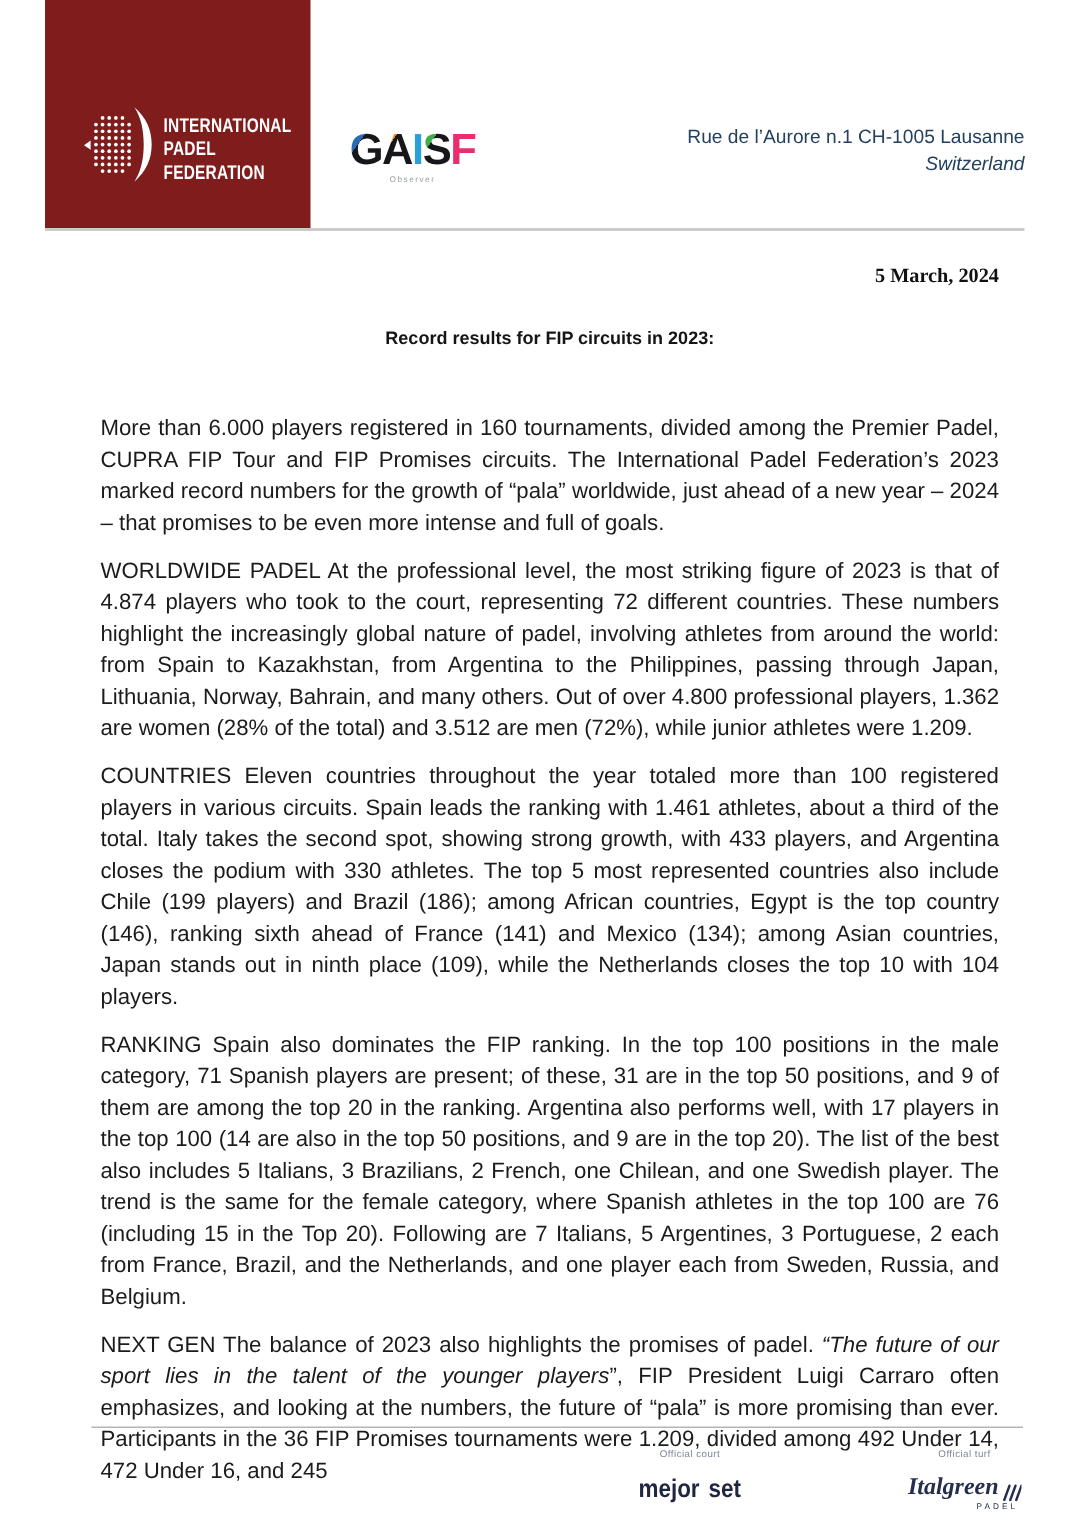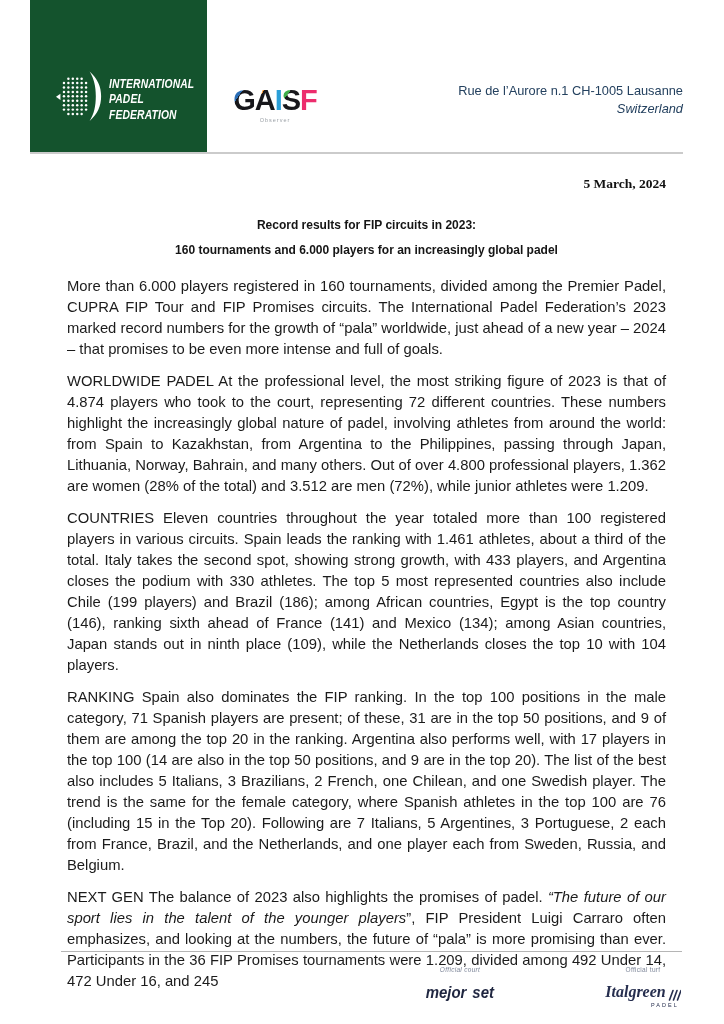--- a/index.html
+++ b/index.html
@@ -1,21 +1,21 @@
 <!DOCTYPE html>
 <html><head>
 <meta charset="utf-8">
 <style>
   html,body{margin:0;padding:0;background:#ffffff;}
   .page{position:relative;width:724px;height:1024px;background:#fff;overflow:hidden;
         font-family:"Liberation Sans",sans-serif;color:#1b1b1b;}
 
   
-  .navy-box{position:absolute;left:30px;top:0;width:177px;height:153px;background:#14532d;
-            display:flex;align-items:flex-start;font-style:italic;}
+  .navy-box{position:absolute;left:30px;top:0;width:177px;height:153px;background:#7f1d1d;
+            display:flex;align-items:flex-start;}
   .ipf-lockup{display:flex;align-items:center;gap:7px;margin:70px 0 0 26px;}
   .ipf-icon{width:46px;height:58px;flex:0 0 auto;}
   .ipf-text{color:#fff;font-weight:bold;font-size:13.2px;line-height:15.3px;
             transform:scaleX(0.78);transform-origin:left center;white-space:nowrap;letter-spacing:.2px;}
   .gaisf{position:absolute;left:229px;top:86px;width:92px;text-align:center;}
   .gaisf-letters{font-weight:900;font-size:29px;line-height:29px;letter-spacing:-1px;
                  font-family:"Liberation Sans",sans-serif;}
   .gaisf-letters span{display:inline-block;}
   .gaisf-sub{font-size:5.5px;color:#9aa0a6;letter-spacing:1px;margin-top:2px;}
   .address{position:absolute;right:41px;top:82px;text-align:right;color:#24415f;line-height:17.5px;}
@@ -34,21 +34,21 @@
   .body{position:absolute;left:67px;width:599px;top:276px;font-size:14.8px;line-height:21px;
         text-align:justify;color:#1b1b1b;}
   .body p{margin:0 0 11px 0;}
   .body .b{font-weight:normal;}
   .body .i{font-style:italic;}
 
   
   .footer-rule{position:absolute;left:61px;right:42px;top:951px;height:1px;background:#b5b5b5;}
   .sponsor-group{position:absolute;top:966px;}
   .sg1{left:61px;width:245px;}
-  .sg2{left:408px;width:104px;font-style:italic;}
+  .sg2{left:408px;width:104px;}
   .sg3{left:591px;width:104px;}
   .sponsor-label{text-align:center;font-size:6.5px;color:#7d8699;letter-spacing:.3px;}
   .logo-row{display:flex;justify-content:space-between;align-items:flex-end;margin-top:10px;}
   .logo-single{display:flex;justify-content:center;align-items:flex-end;margin-top:10px;}
   .cupra{display:flex;flex-direction:column;align-items:center;color:#262e4e;}
   .cupra-word{font-weight:bold;font-size:13px;letter-spacing:3.5px;margin-top:2px;
               transform:scaleX(1.05);transform-origin:center;}
   .bullpadel{display:flex;align-items:center;gap:2px;color:#262e4e;padding-bottom:6px;}
   .bullpadel-word{font-weight:bold;font-style:italic;font-size:16px;letter-spacing:.2px;}
   .mejorset{font-weight:bold;font-size:17px;color:#1f2640;transform:scaleX(.88);
@@ -139,21 +139,20 @@
   <div class="address">
     <div class="street">Rue de l’Aurore n.1  CH-1005 Lausanne</div>
     <div class="country">Switzerland</div>
   </div>
 
   <div class="header-rule"></div>
 
   <div class="date">5 March, 2024</div>
   <div class="title">
     <div>Record results for FIP circuits in 2023:</div>
-    <div>160 tournaments and 6.000 players for an increasingly global padel</div>
   </div>
 
   <div class="body" id="paragraphs">
       <p><span>More than 6.000 players registered in 160 tournaments, divided among the </span><span class="b">Premier Padel</span><span>, </span><span class="b">CUPRA FIP Tour</span><span> and </span><span class="b">FIP Promises</span><span> circuits. The International Padel Federation’s 2023 marked record numbers for the growth of “pala” worldwide, just ahead of a new year – 2024 – that promises to be even more intense and full of goals.</span></p>
       <p><span class="b">WORLDWIDE PADEL </span><span>At the professional level, the most striking figure of 2023 is that of 4.874 players who took to the court, representing 72 different countries. These numbers highlight the increasingly global nature of padel, involving athletes from around the world: from Spain to Kazakhstan, from Argentina to the Philippines, passing through Japan, Lithuania, Norway, Bahrain, and many others. Out of over 4.800 professional players, 1.362 are women (28% of the total) and 3.512 are men (72%), while junior athletes were 1.209.</span></p>
       <p><span class="b">COUNTRIES </span><span>Eleven countries throughout the year totaled more than 100 registered players in various circuits. </span><span class="b">Spain</span><span> leads the ranking with 1.461 athletes, about a third of the total. </span><span class="b">Italy</span><span> takes the second spot, showing strong growth, with 433 players, and </span><span class="b">Argentina</span><span> closes the podium with 330 athletes. The top 5 most represented countries also include </span><span class="b">Chile</span><span> (199 players) and </span><span class="b">Brazil</span><span> (186); among African countries, </span><span class="b">Egypt</span><span> is the top country (146), ranking sixth ahead of France (141) and Mexico (134); among Asian countries, </span><span class="b">Japan</span><span> stands out in ninth place (109), while the Netherlands closes the top 10 with 104 players.</span></p>
       <p><span class="b">RANKING Spain</span><span> also dominates the FIP ranking. In the top 100 positions in the male category, 71 Spanish players are present; of these, 31 are in the top 50 positions, and 9 of them are among the top 20 in the ranking. </span><span class="b">Argentina</span><span> also performs well, with 17 players in the top 100 (14 are also in the top 50 positions, and 9 are in the top 20). The list of the best also includes 5 Italians, 3 Brazilians, 2 French, one Chilean, and one Swedish player. The trend is the same for the female category, where Spanish athletes in the top 100 are 76 (including 15 in the Top 20). Following are 7 Italians, 5 Argentines, 3 Portuguese, 2 each from France, Brazil, and the Netherlands, and one player each from Sweden, Russia, and Belgium.</span></p>
       <p><span class="b">NEXT GEN </span><span>The balance of 2023 also highlights the promises of padel. </span><span class="i">“The future of our sport lies in the talent of the younger players</span><span>”, </span><span class="b">FIP President Luigi Carraro</span><span> often emphasizes, and looking at the numbers, the future of “pala” is more promising than ever. Participants in the 36 FIP Promises tournaments were 1.209, divided among 492 Under 14, 472 Under 16, and 245</span></p>
     </div>
 

